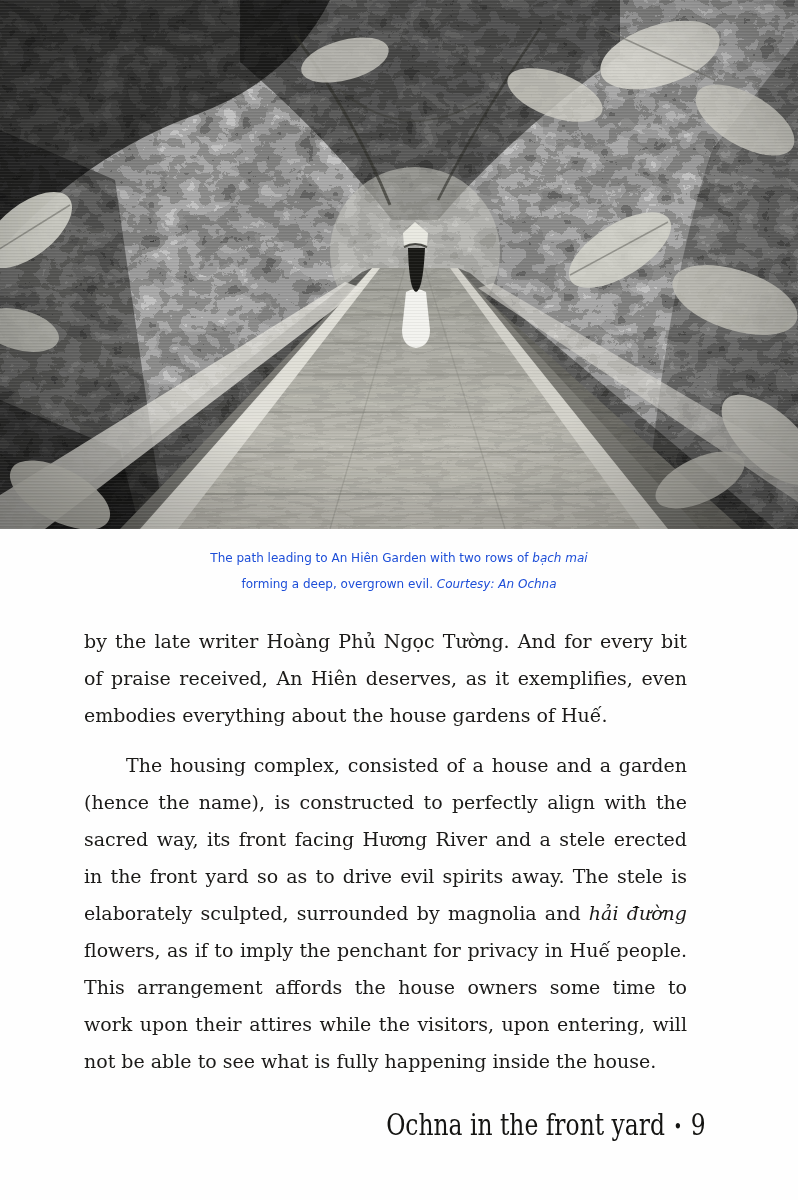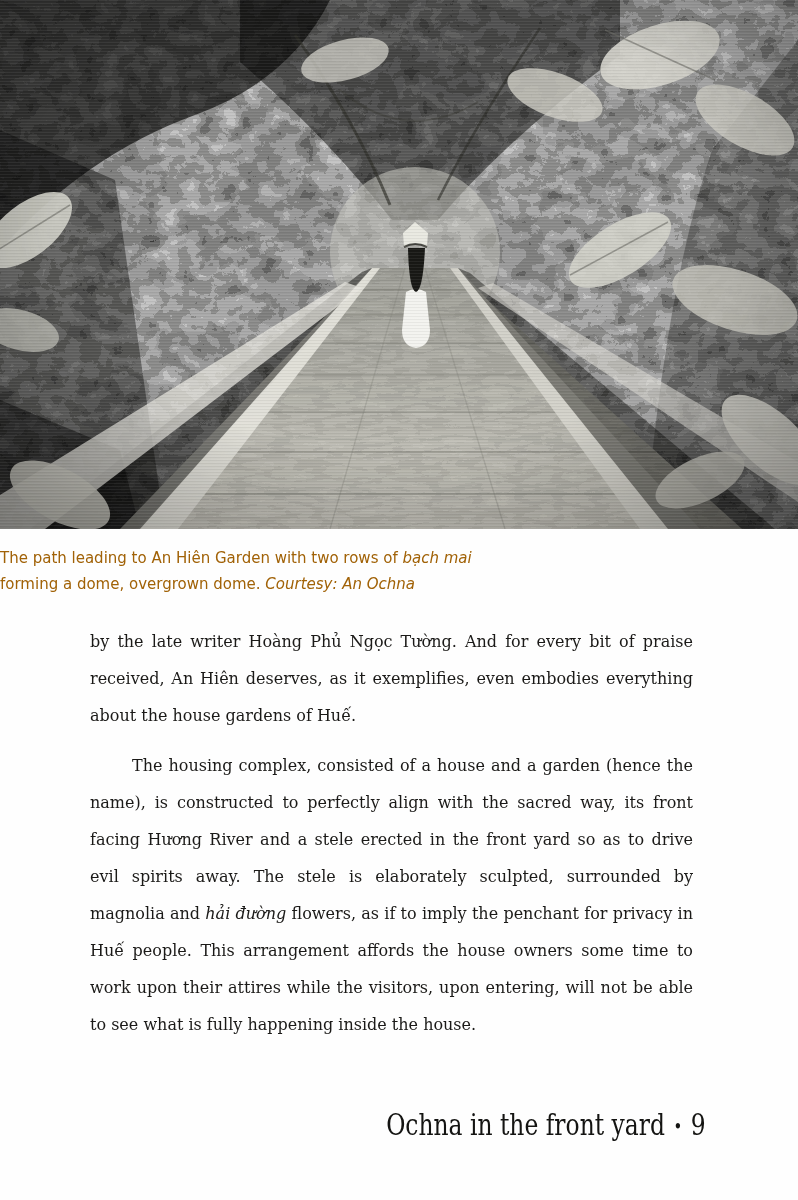--- a/index.html
+++ b/index.html
@@ -18,29 +18,29 @@
   .photo svg { display:block; width:798px; height:529px; }
   .photo::after {            
     content:""; position:absolute; inset:0; pointer-events:none;
     background:repeating-linear-gradient(180deg,
       rgba(255,255,255,0.06) 0 1px, rgba(0,0,0,0.05) 1px 2px, transparent 2px 3px);
   }
 
   
   .caption {
     position:absolute; top:545px; left:0; width:798px;
-    font-family:"DejaVu Sans", sans-serif;
-    font-size:15px; line-height:26px; color:#a16207;
+    text-align:center; font-family:"DejaVu Sans", sans-serif;
+    font-size:12px; line-height:26px; color:#1d4ed8;
   }
   .caption em { font-style:italic; }
 
   
   .bodytext {
-    position:absolute; left:90px; top:623px; width:603px; height:470px;
-    font-family:"DejaVu Serif", serif; font-size:16px; line-height:37px;
+    position:absolute; left:84px; top:623px; width:603px; height:470px;
+    font-family:"DejaVu Serif", serif; font-size:19px; line-height:37px;
     color:var(--ink, #1b1a18); text-align:justify; overflow:hidden;
   }
   .bodytext p { margin:0 0 13px 0; }
   .bodytext p.indent { text-indent:42px; }
   .bodytext em { }
 
   
   .footer {
     position:absolute; top:1107px; right:92px;
     display:flex; align-items:center; gap:11px;
@@ -167,21 +167,21 @@
         <path d="M605,30 L715,80" stroke="#6b6b65" stroke-width="1.5" opacity="0.6"></path>
         <path d="M570,275 L668,222" stroke="#6b6b65" stroke-width="1.5" opacity="0.6"></path>
       </g>
 
       <rect width="798" height="529" fill="url(#vig)" style="mix-blend-mode:multiply"></rect>
     </svg>
   </figure>
 
   <div class="caption">
     <div><span>The path leading to An Hiên Garden with two rows of </span><em>bạch mai</em></div>
-    <div><span>forming a dome, overgrown dome. </span><em>Courtesy: An Ochna</em></div>
+    <div><span>forming a deep, overgrown evil. </span><em>Courtesy: An Ochna</em></div>
   </div>
 
   <div class="bodytext">
     <p><span>by the late writer Hoàng Phủ Ngọc Tường. And for every bit of praise received, An Hiên deserves, as it exemplifies, even embodies everything about the house gardens of Huế.</span></p>
     <p class="indent"><span>The housing complex, consisted of a house and a garden (hence the name), is constructed to perfectly align with the sacred way, its front facing Hương River and a stele erected in the front yard so as to drive evil spirits away. The stele is elaborately sculpted, surrounded by magnolia and </span><em>hải đường</em><span> flowers, as if to imply the penchant for privacy in Huế people. This arrangement affords the house owners some time to work upon their attires while the visitors, upon entering, will not be able to see what is fully happening inside the house.</span></p>
   </div>
 
   <div class="footer">
     <span>Ochna in the front yard</span>
     <span class="sep">•</span>

